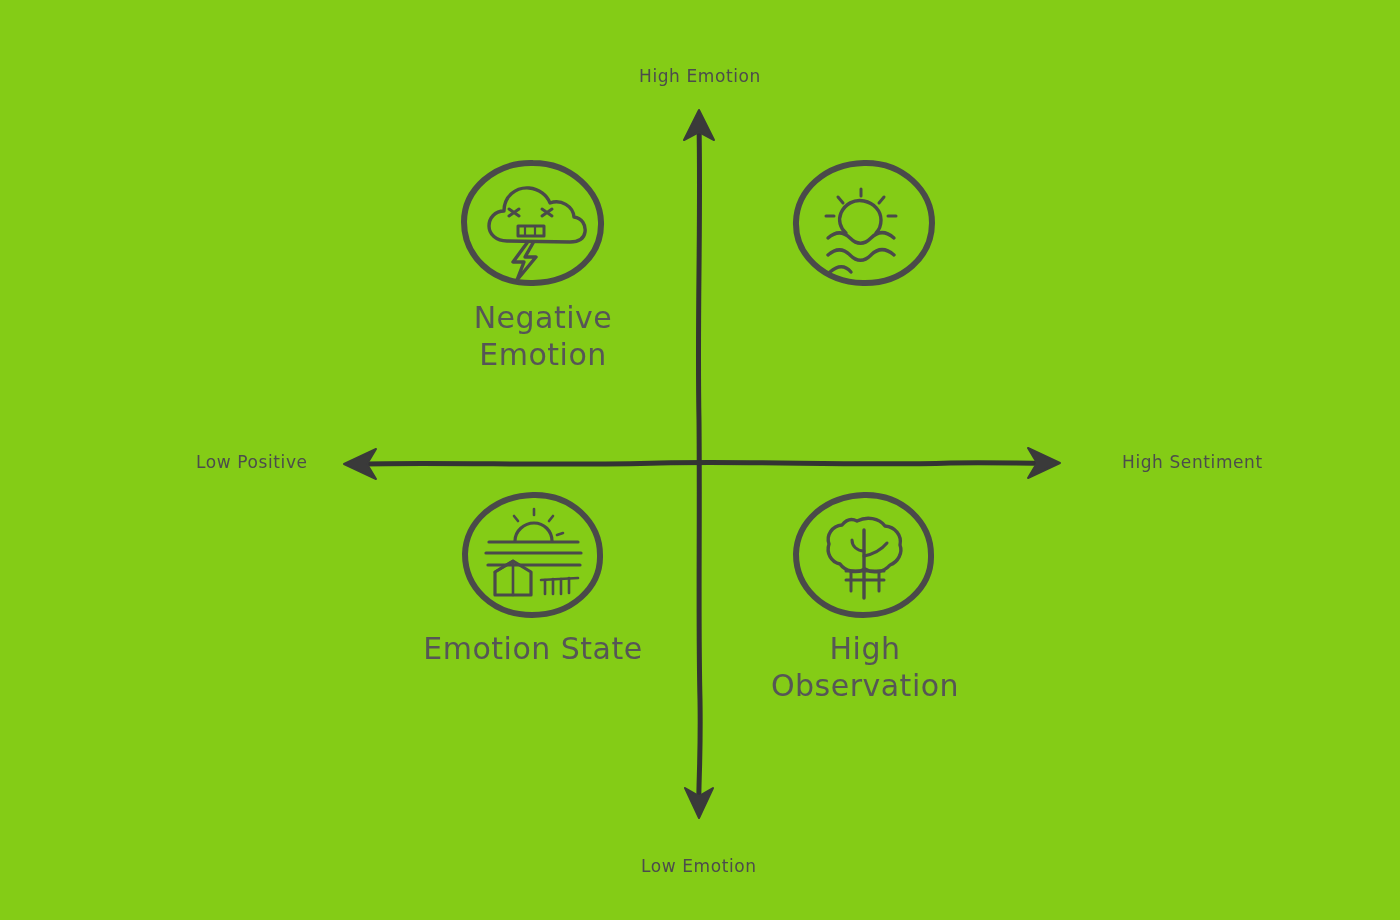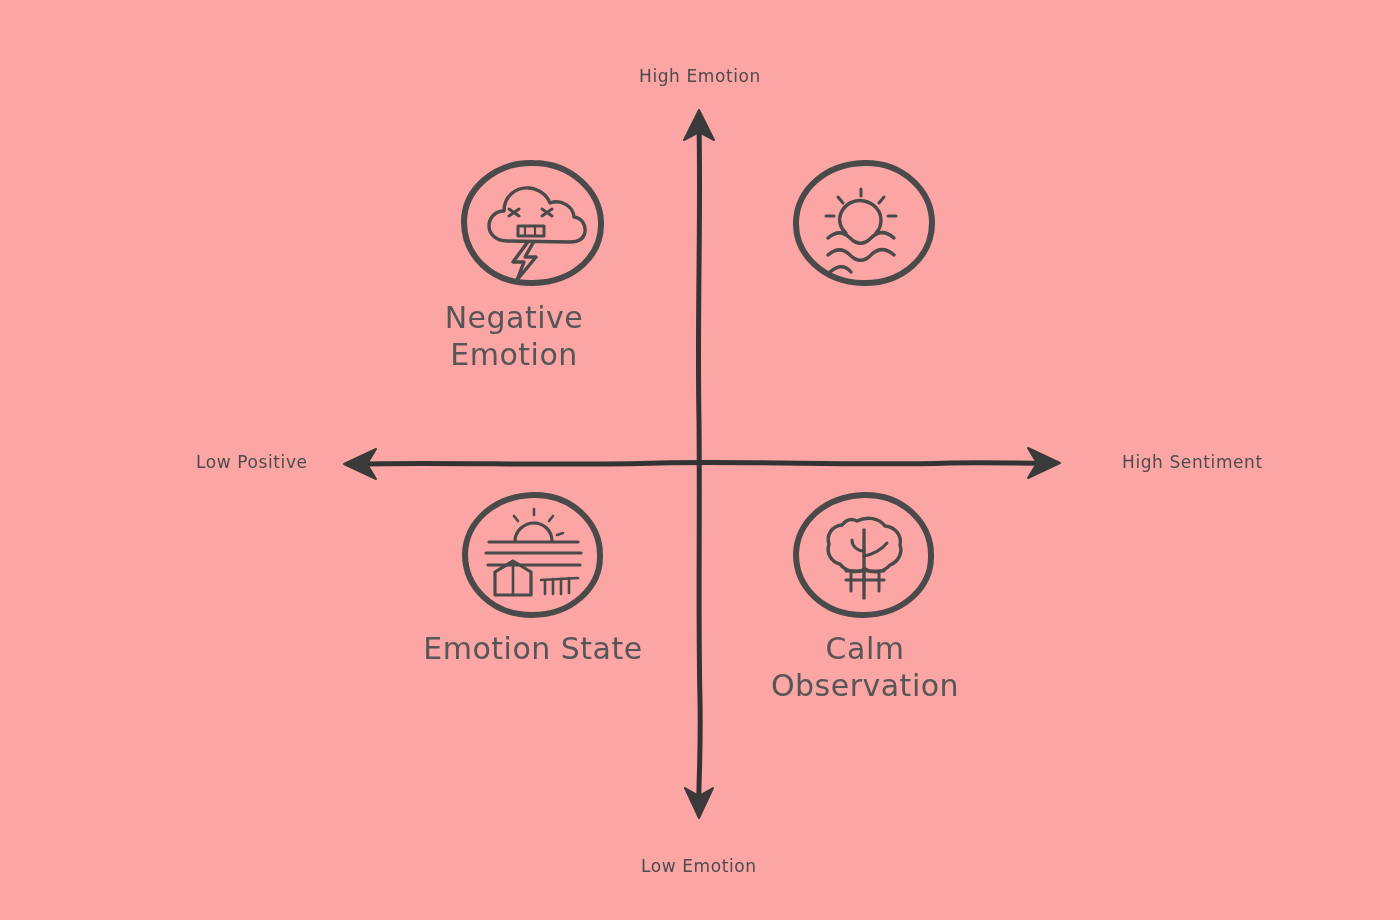--- a/index.html
+++ b/index.html
@@ -14,21 +14,21 @@
     overflow: hidden;
     font-family: "DejaVu Sans", sans-serif;
     color: #565656;
     -webkit-font-smoothing: antialiased;
   }
 
   #stage {
     position: relative;
     width: 1400px;
     height: 920px;
-    background: #fca5a5;
+    background: #84cc16;
   }
 
   
   #art {
     position: absolute;
     left: 0;
     top: 0;
     width: 1400px;
     height: 920px;
     display: block;
@@ -55,21 +55,21 @@
     line-height: 1.22;
     white-space: pre-line;
   }
 
   
   #lbl-high-emotion  { left: 639px; top: 68px; }
   #lbl-low-emotion   { left: 641px; top: 841px; margin-top: 17px; }
   #lbl-low-sentiment { left: 196px; top: 454px; }
   #lbl-high-sentiment{ left: 1122px; top: 454px; }
 
-  #quad-neg  { left: 384px;  top: 300px;  width: 260px; }
+  #quad-neg  { left: 413px;  top: 300px;  width: 260px; }
   #quad-pos  { left: 734px;  top: 300px;  width: 262px; }
   #quad-neu  { left: 403px;  top: 631px;  width: 260px; }
   #quad-calm { left: 734px;  top: 631px;  width: 262px; }
 </style>
 </head>
 <body>
 
 <div id="stage">
 
   <svg id="art" viewBox="0 0 1400 920">
@@ -188,16 +188,16 @@
   <div class="axis-label" id="lbl-low-sentiment">Low Positive</div>
 
   <div class="axis-label" id="lbl-high-sentiment">High Sentiment</div>
 
   <div class="quad-label" id="quad-neg">Negative
 Emotion</div>
 
 
   <div class="quad-label" id="quad-neu">Emotion State</div>
 
-  <div class="quad-label" id="quad-calm">Calm
+  <div class="quad-label" id="quad-calm">High
 Observation</div>
 
 </div>
 
 </body></html>

